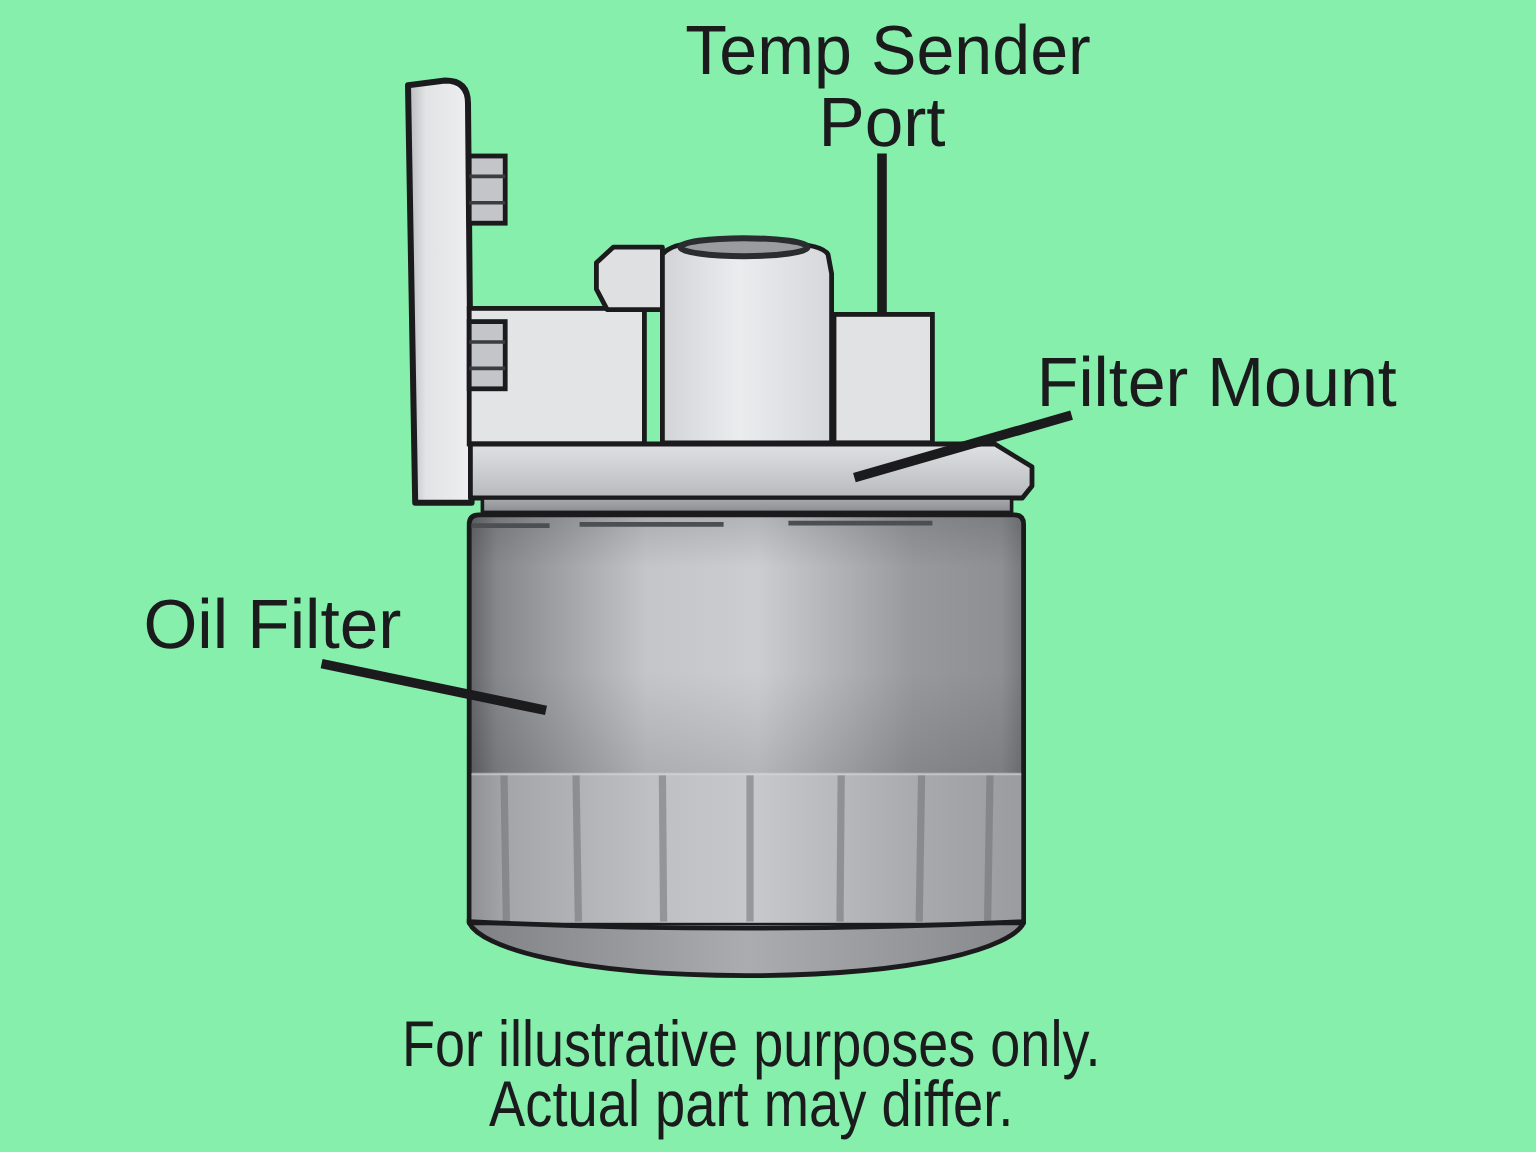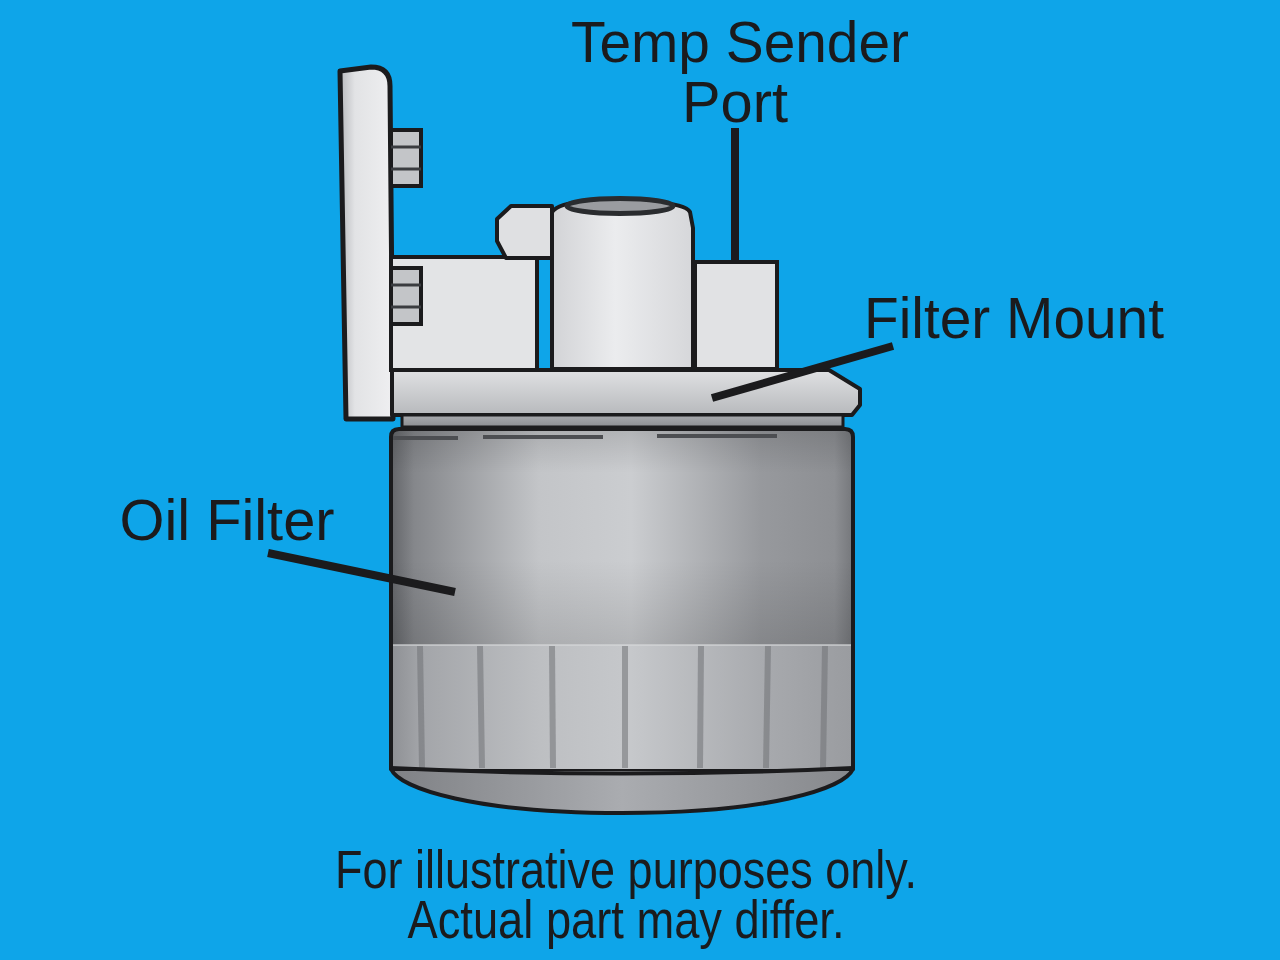--- a/index.html
+++ b/index.html
@@ -8,21 +8,21 @@
     background: #ffffff;
     width: 1280px;
     height: 960px;
     overflow: hidden;
     font-family: "Liberation Sans", "DejaVu Sans", sans-serif;
   }
   .stage {
     position: relative;
     width: 1280px;
     height: 960px;
-    background: #0ea5e9;
+    background: #86efac;
   }
   svg { display: block; }
   text {
     fill: #1b1b1d;
     font-family: "Liberation Sans", "DejaVu Sans", sans-serif;
   }
   .label-text { font-size: 58px; }
   .caption-text { font-size: 54px; }
 </style>
 </head>

